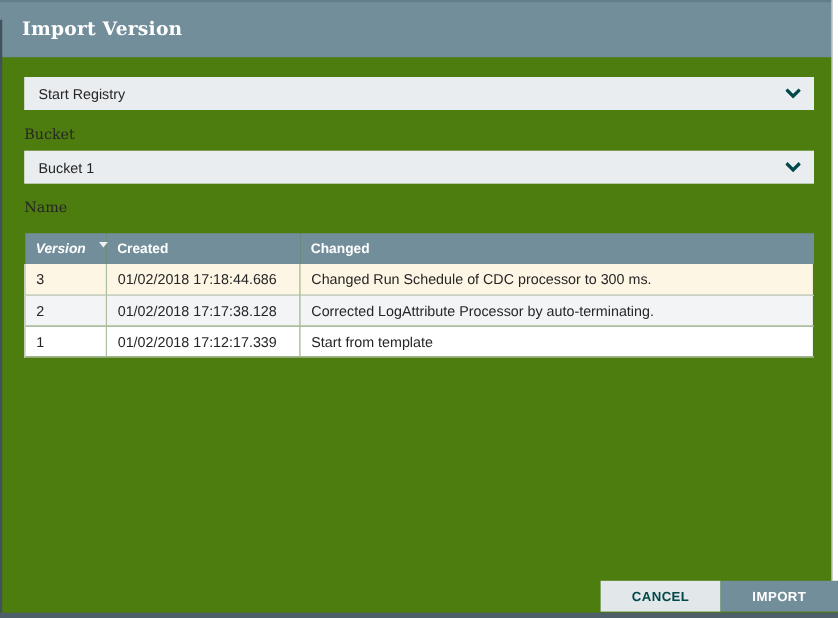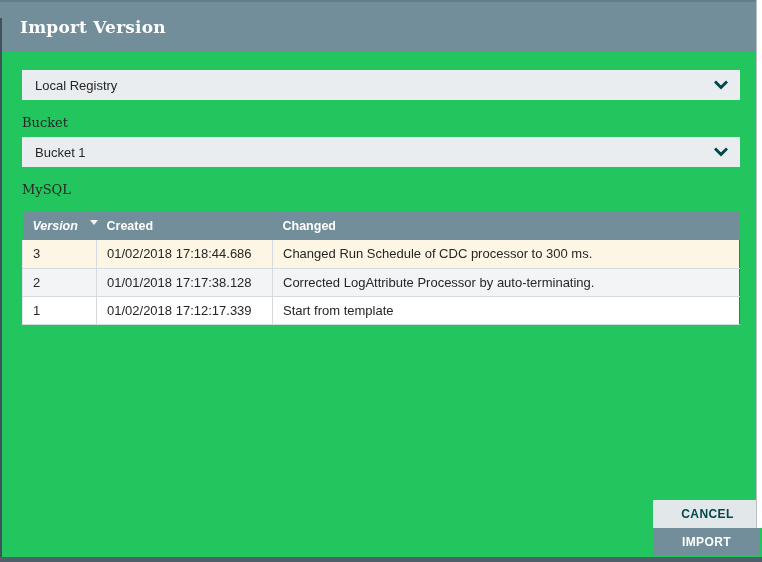--- a/index.html
+++ b/index.html
@@ -1,19 +1,19 @@
 <!DOCTYPE html>
 <html><head>
 <meta charset="utf-8">
 <style>
   * { margin:0; padding:0; box-sizing:border-box; }
   html,body { width:762px; height:562px; }
   body { font-family:"Liberation Sans","DejaVu Sans",sans-serif; background:#ffffff; }
 
-  .screen { position:relative; width:762px; height:562px; background:#22c55e; overflow:hidden; }
+  .screen { position:relative; width:762px; height:562px; background:#4d7c0f; overflow:hidden; }
 
   
   .edge-bottom { position:absolute; left:0; right:0; bottom:0; height:5px; background:#4e5f69; }
   .edge-left   { position:absolute; left:0; top:18px; bottom:5px; width:2px; background:#41525b; }
   .edge-right  { position:absolute; right:0; top:0; width:6px; height:528px; background:#ffffff; border-left:1px solid #b7bfc4; }
 
   .dialog-header {
     height:52px; background:#728e9b; border-top:2px solid #627e8b;
     display:flex; align-items:center; padding:0 20px;
   }
@@ -55,60 +55,60 @@
     border-bottom:1px solid #d4dadd; white-space:nowrap; overflow:hidden;
   }
   tbody td.cell-version { border-left:1px solid #e0e4e6; }
   tbody td + td { border-left:1px solid #d4dadd; }
   tbody td:last-child { border-right:1px solid #4d7c0f; }
   tr.row-selected td { background:#fdf6e4; }
   tr.row-even td { background:#f2f4f6; }
   tr.row-odd td { background:#ffffff; }
   tbody tr { cursor:pointer; }
 
-  .dialog-actions { position:absolute; right:0; bottom:6px; display:flex;flex-direction:column; }
+  .dialog-actions { position:absolute; right:0; bottom:6px; display:flex; }
   .btn {
     height:28px; border:none; font-family:"Liberation Sans","DejaVu Sans",sans-serif;
     font-size:12px; font-weight:bold; letter-spacing:0.4px; cursor:pointer;
   }
   .btn-cancel { width:109px; background:#e2e7ea; color:#004849; }
   .btn-import { width:107px; background:#728e9b; color:#ffffff;text-align:center; }
 </style>
 </head>
 <body>
 
 <div class="screen">
 
   <div class="dialog-header">
     <span class="dialog-title">Import Version</span>
   </div>
 
   <div class="dialog-body">
 
     <div class="field first">
       <div class="dropdown">
-        <span class="dropdown-value">Local Registry</span>
+        <span class="dropdown-value">Start Registry</span>
         <svg class="chevron" viewBox="0 0 14 14">
             <polyline points="2,4.5 7,9.5 12,4.5" fill="none" stroke="#004849" stroke-width="3" stroke-linecap="square"></polyline>
           </svg>
       </div>
     </div>
 
     <div class="field">
       <span class="field-label">Bucket</span>
       <div class="dropdown">
         <span class="dropdown-value">Bucket 1</span>
         <svg class="chevron" viewBox="0 0 14 14">
             <polyline points="2,4.5 7,9.5 12,4.5" fill="none" stroke="#004849" stroke-width="3" stroke-linecap="square"></polyline>
           </svg>
       </div>
     </div>
 
     <div class="field">
-      <span class="field-label">MySQL</span>
+      <span class="field-label">Name</span>
     </div>
 
     <table class="versions">
       <colgroup>
           <col class="c-version">
           <col class="c-created">
           <col class="c-comments">
         </colgroup>
       <thead>
         <tr>
@@ -123,21 +123,21 @@
         </tr>
       </thead>
       <tbody>
         <tr class="row-selected">
           <td class="cell-version">3</td>
           <td>01/02/2018 17:18:44.686</td>
           <td>Changed Run Schedule of CDC processor to 300 ms.</td>
         </tr>
         <tr class="row-even">
           <td class="cell-version">2</td>
-          <td>01/01/2018 17:17:38.128</td>
+          <td>01/02/2018 17:17:38.128</td>
           <td>Corrected LogAttribute Processor by auto-terminating.</td>
         </tr>
         <tr class="row-odd">
           <td class="cell-version">1</td>
           <td>01/02/2018 17:12:17.339</td>
           <td>Start from template</td>
         </tr>
       </tbody>
     </table>
 

